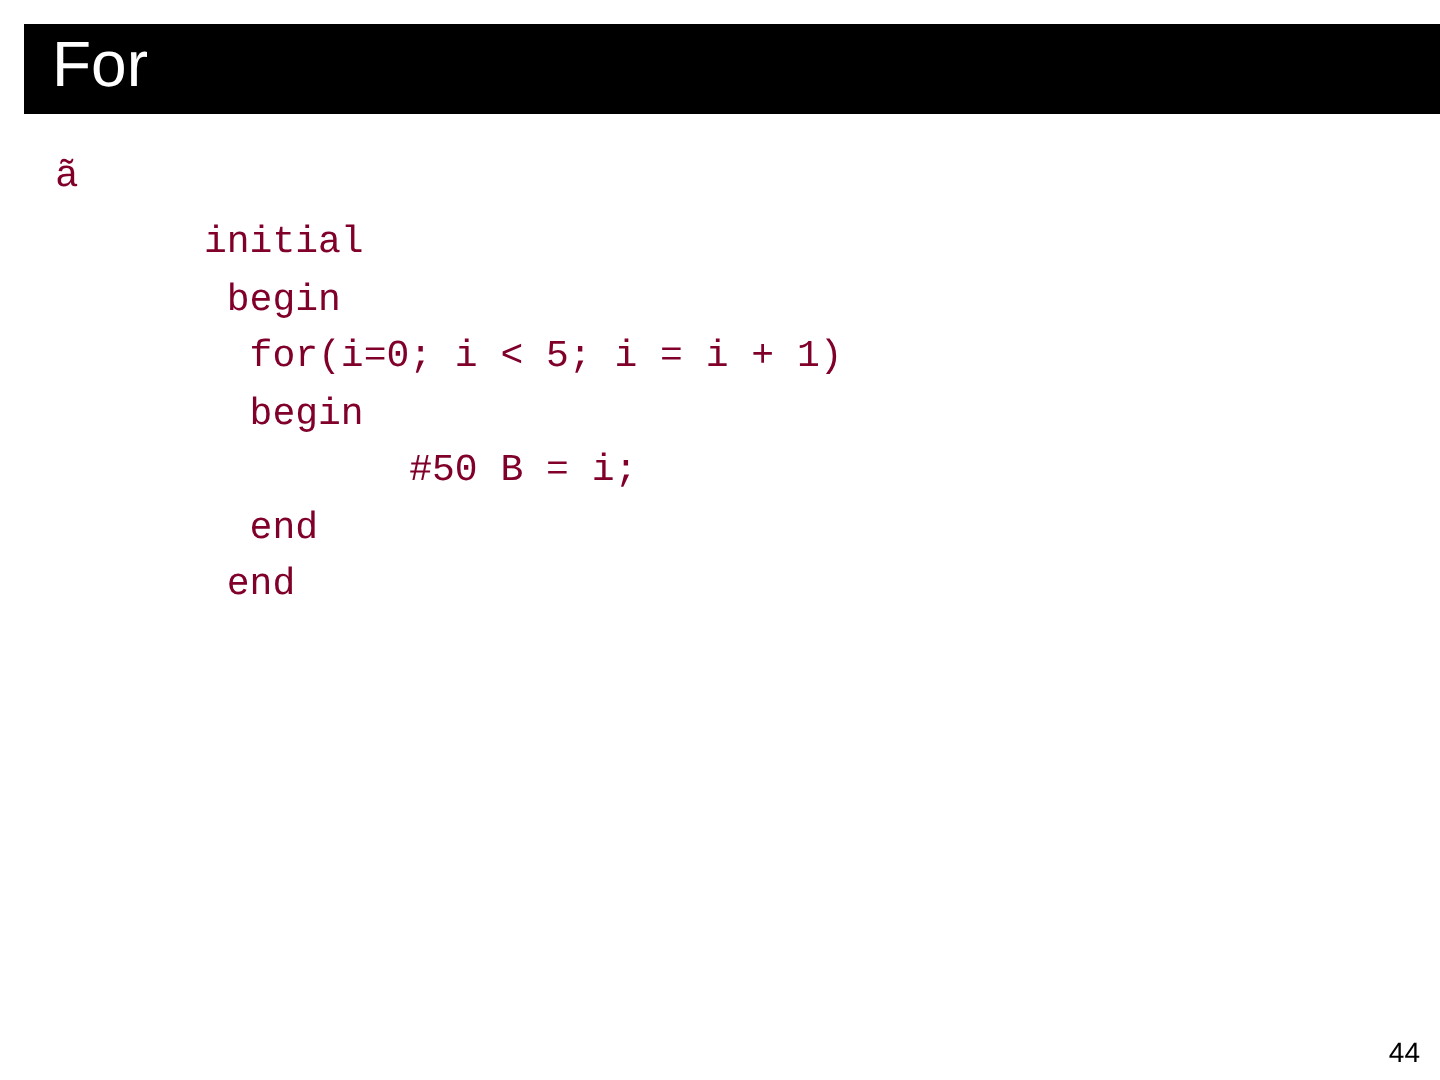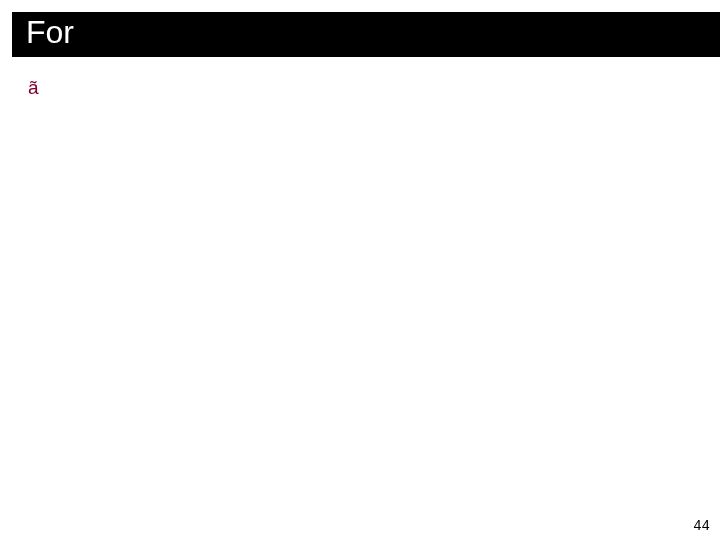--- a/index.html
+++ b/index.html
@@ -47,29 +47,36 @@
     white-space: pre;
     padding-left: 82px;
     margin-top: 0;
   }
   .page-number {
     position: absolute;
     bottom: 10px;
     right: 14px;
     font-size: 14px;
     color: #000000;
-    font-family: Liberation Mono, monospace;
+    font-family: Liberation Sans, sans-serif;
   }
 </style>
 </head>
 <body>
 
 <div class="title-bar">
   <span>For</span>
 </div>
 
 <div class="content">
   <div class="bullet-row">
     <span class="bullet-marker">ã</span>
   </div>
+  <div class="code-block"><span>initial</span>
+<span> begin</span>
+<span>  for(i=0; i &lt; 5; i = i + 1)</span>
+<span>  begin</span>
+<span>         #50 B = i;</span>
+<span>  end</span>
+<span> end</span></div>
 </div>
 
 <div class="page-number">44</div>
 
 </body></html>

